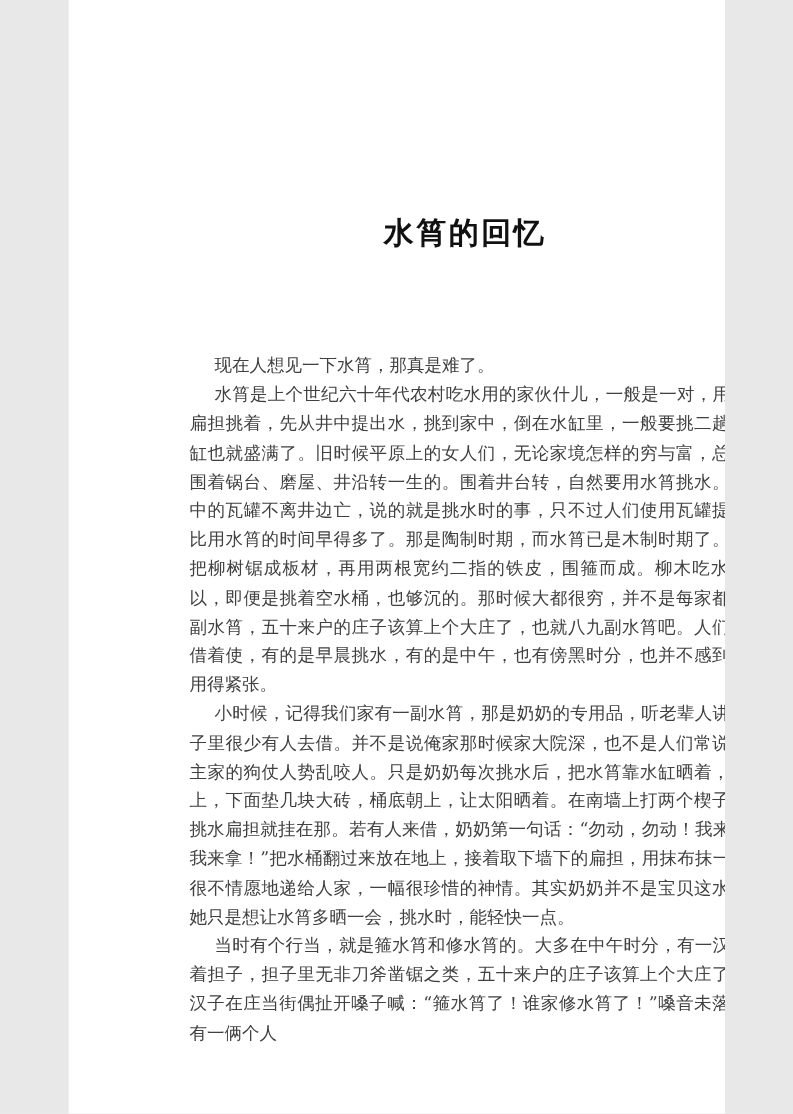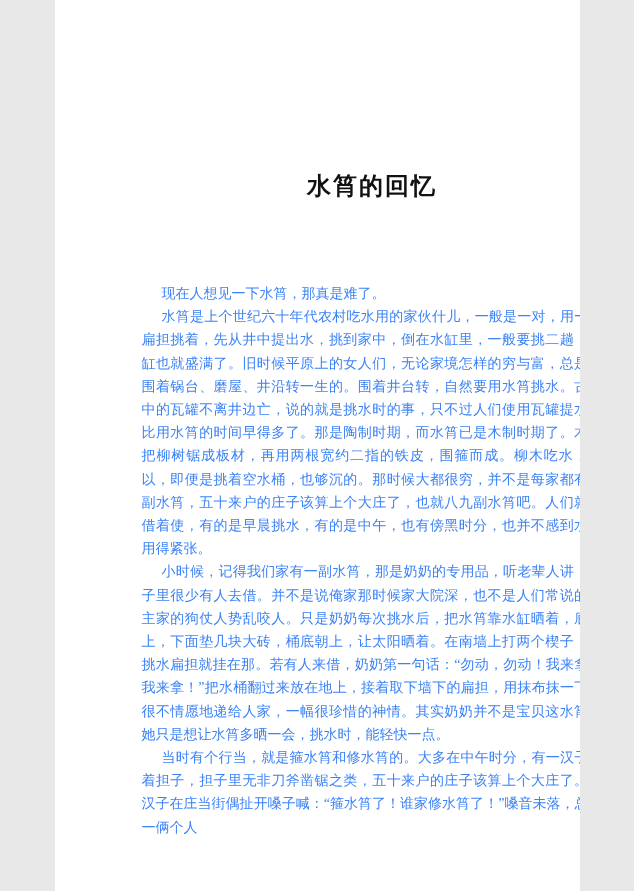--- a/index.html
+++ b/index.html
@@ -25,28 +25,27 @@
     margin: 0;
     text-align: center;
     font-size: 24px;
     font-weight: bold;
     letter-spacing: 2px;
     color: #111111;
   }
   .body-text {
     position: absolute;
     top: 282px;
-    left: 87px;
+    left: 97px;
     width: 461px;
     font-size: 14px;
     line-height: 23.2px;
     text-align: justify;
     text-justify: inter-character;
-    color: #3b82f6;
-    font-family: Liberation Serif, serif;
+    color: #404040;
   }
   .body-text p {
     margin: 0;
     text-indent: 20px;
   }
   .margin-column {
     position: absolute;
     left: 570px;
     top: 634px;
     display: flex;

